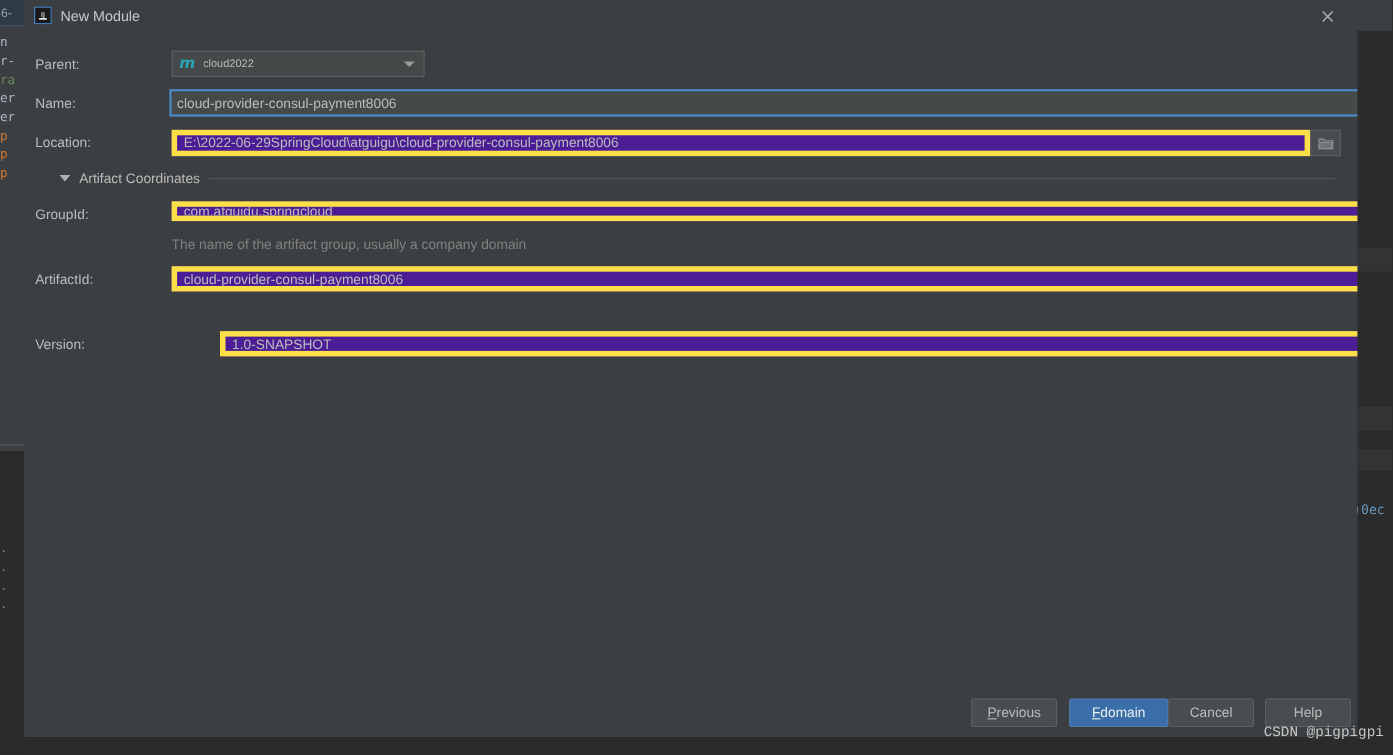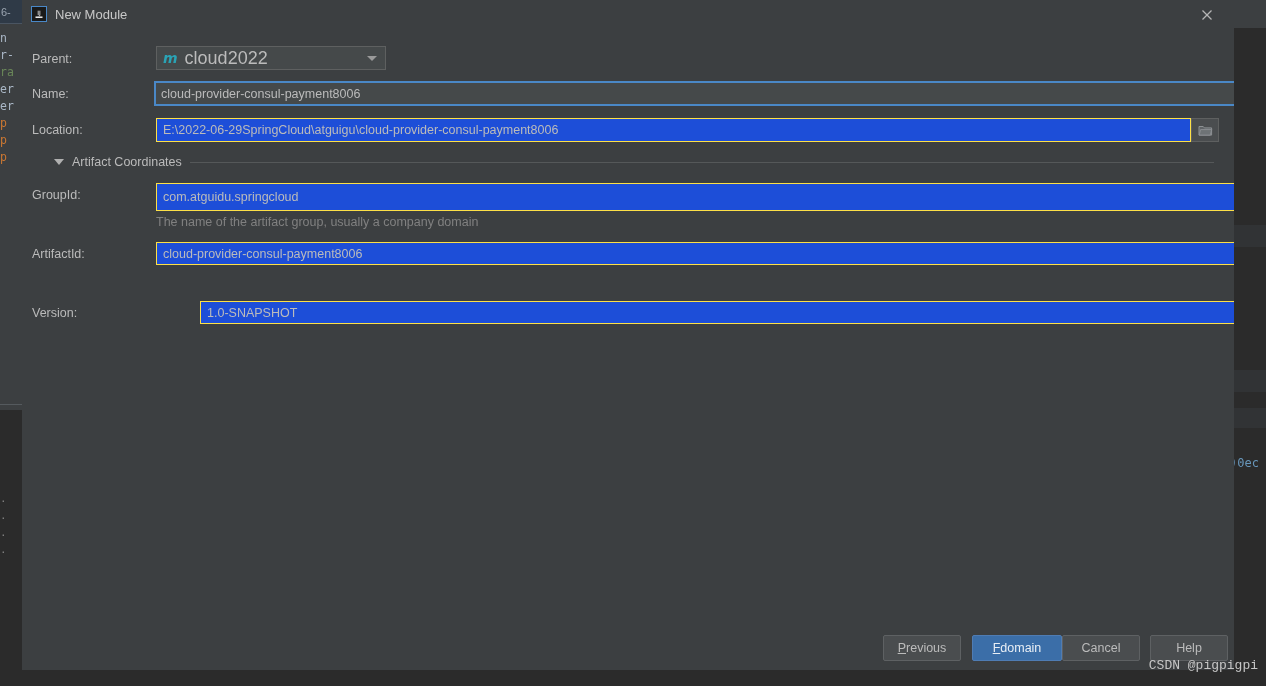--- a/index.html
+++ b/index.html
@@ -192,22 +192,22 @@
     overflow: hidden;
     display: flex;
     align-items: center;
   }
   .field.focused {
     border: 2px solid #4a88c7;
     background: #45494a;
     padding: 0 5px;
   }
   .field.readonlyish {
-    background: #1d4ed8;
-    border: 1px solid #fde047;
+    background: #4c1d95;
+    border: 5px solid #fde047;
   }
 
   
   #parent-combo {
     position: absolute;
     left: 134px; top: 46px;
     width: 230px; height: 24px;
     box-sizing: border-box;
     background: #45494a;
     border: 1px solid #5e6060;
@@ -220,21 +220,21 @@
     color: #2aa3b5;
     font-weight: bold;
     font-style: italic;
     font-size: 14px;
     margin-right: 7px;
     font-family: "DejaVu Sans", sans-serif;
   }
   #parent-combo .combo-text {
     flex: 1;
     color: #bbbbbb;
-    font-size: 18px;
+    font-size: 10px;
     white-space: nowrap;
     overflow: hidden;
   }
   .caret {
     width: 0; height: 0;
     border-left: 5px solid transparent;
     border-right: 5px solid transparent;
     border-top: 5px solid #9a9a9a;
     margin-right: 4px;
   }
@@ -407,21 +407,21 @@
     </svg>
   </div>
 
   <div id="ac-header">
     <span class="tri-down"></span>
     <span class="ac-text">Artifact Coordinates</span>
     <span class="ac-rule"></span>
   </div>
 
   <div class="lbl" style="left:10px; top:186px; width:125px;">GroupId:</div>
-  <div class="field readonlyish" style="left:134px; top:183px; width:1086px; height:28px;">
+  <div class="field readonlyish" style="left:134px; top:183px; width:1086px; height:18px;">
     <span>com.atguidu.springcloud</span>
   </div>
   <div class="hint" style="left:134px; top:214px;">The name of the artifact group, usually a company domain</div>
 
   <div class="lbl" style="left:10px; top:245px; width:125px;">ArtifactId:</div>
   <div class="field readonlyish" style="left:134px; top:242px; width:1086px; height:23px;">
     <span>cloud-provider-consul-payment8006</span>
   </div>
 
   <div class="lbl" style="left:10px; top:304px; width:125px;">Version:</div>

